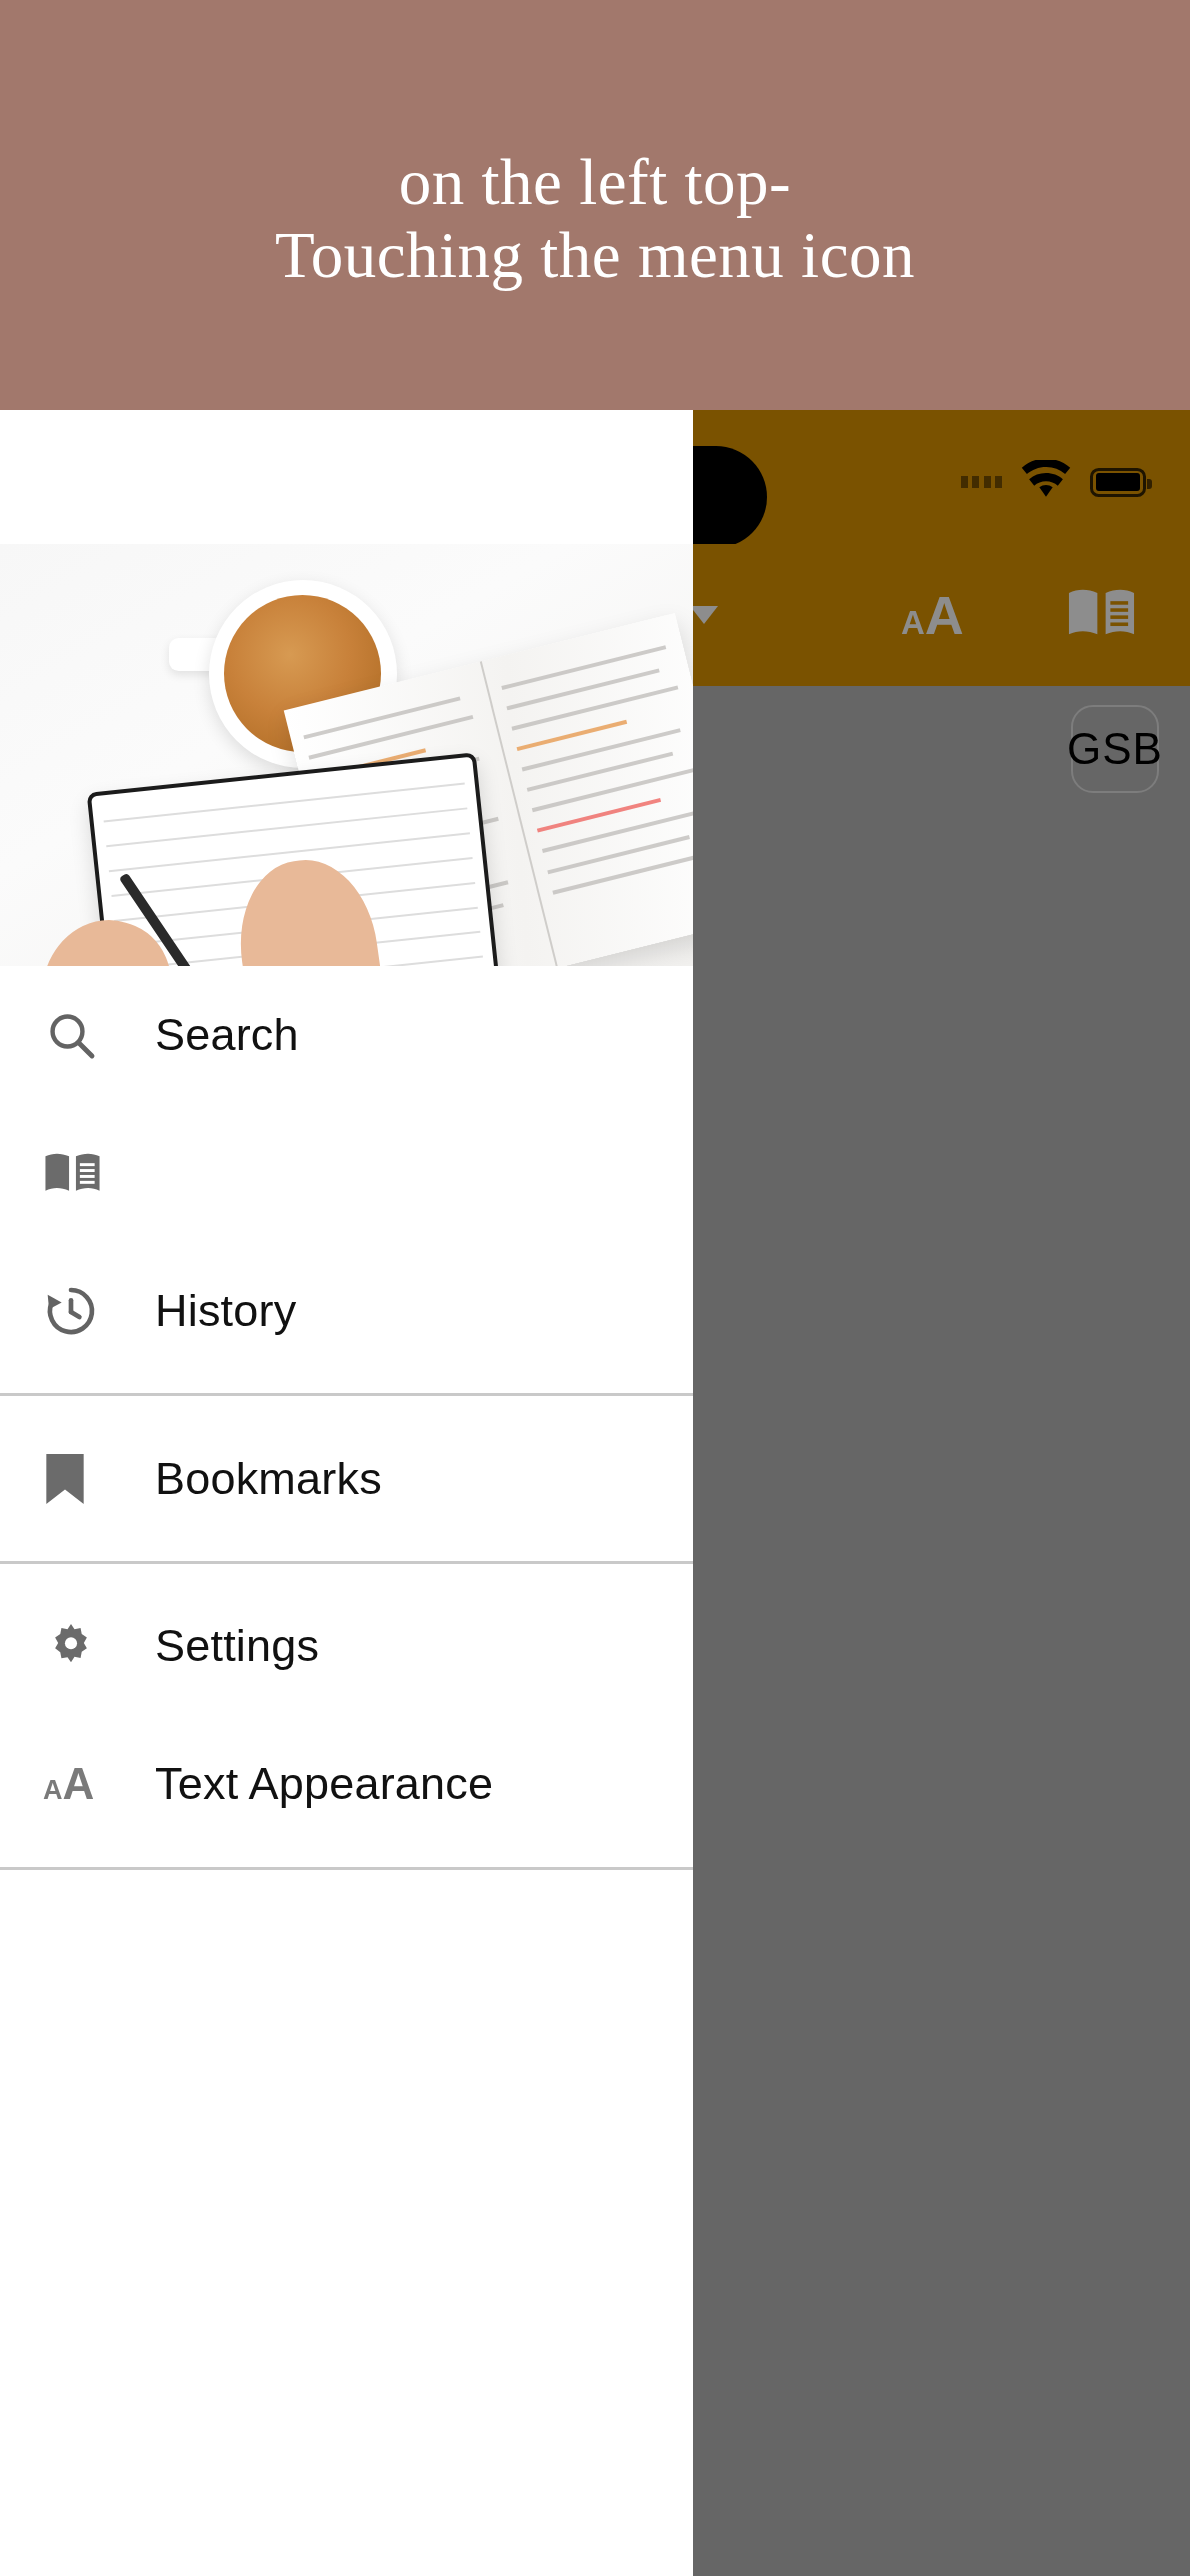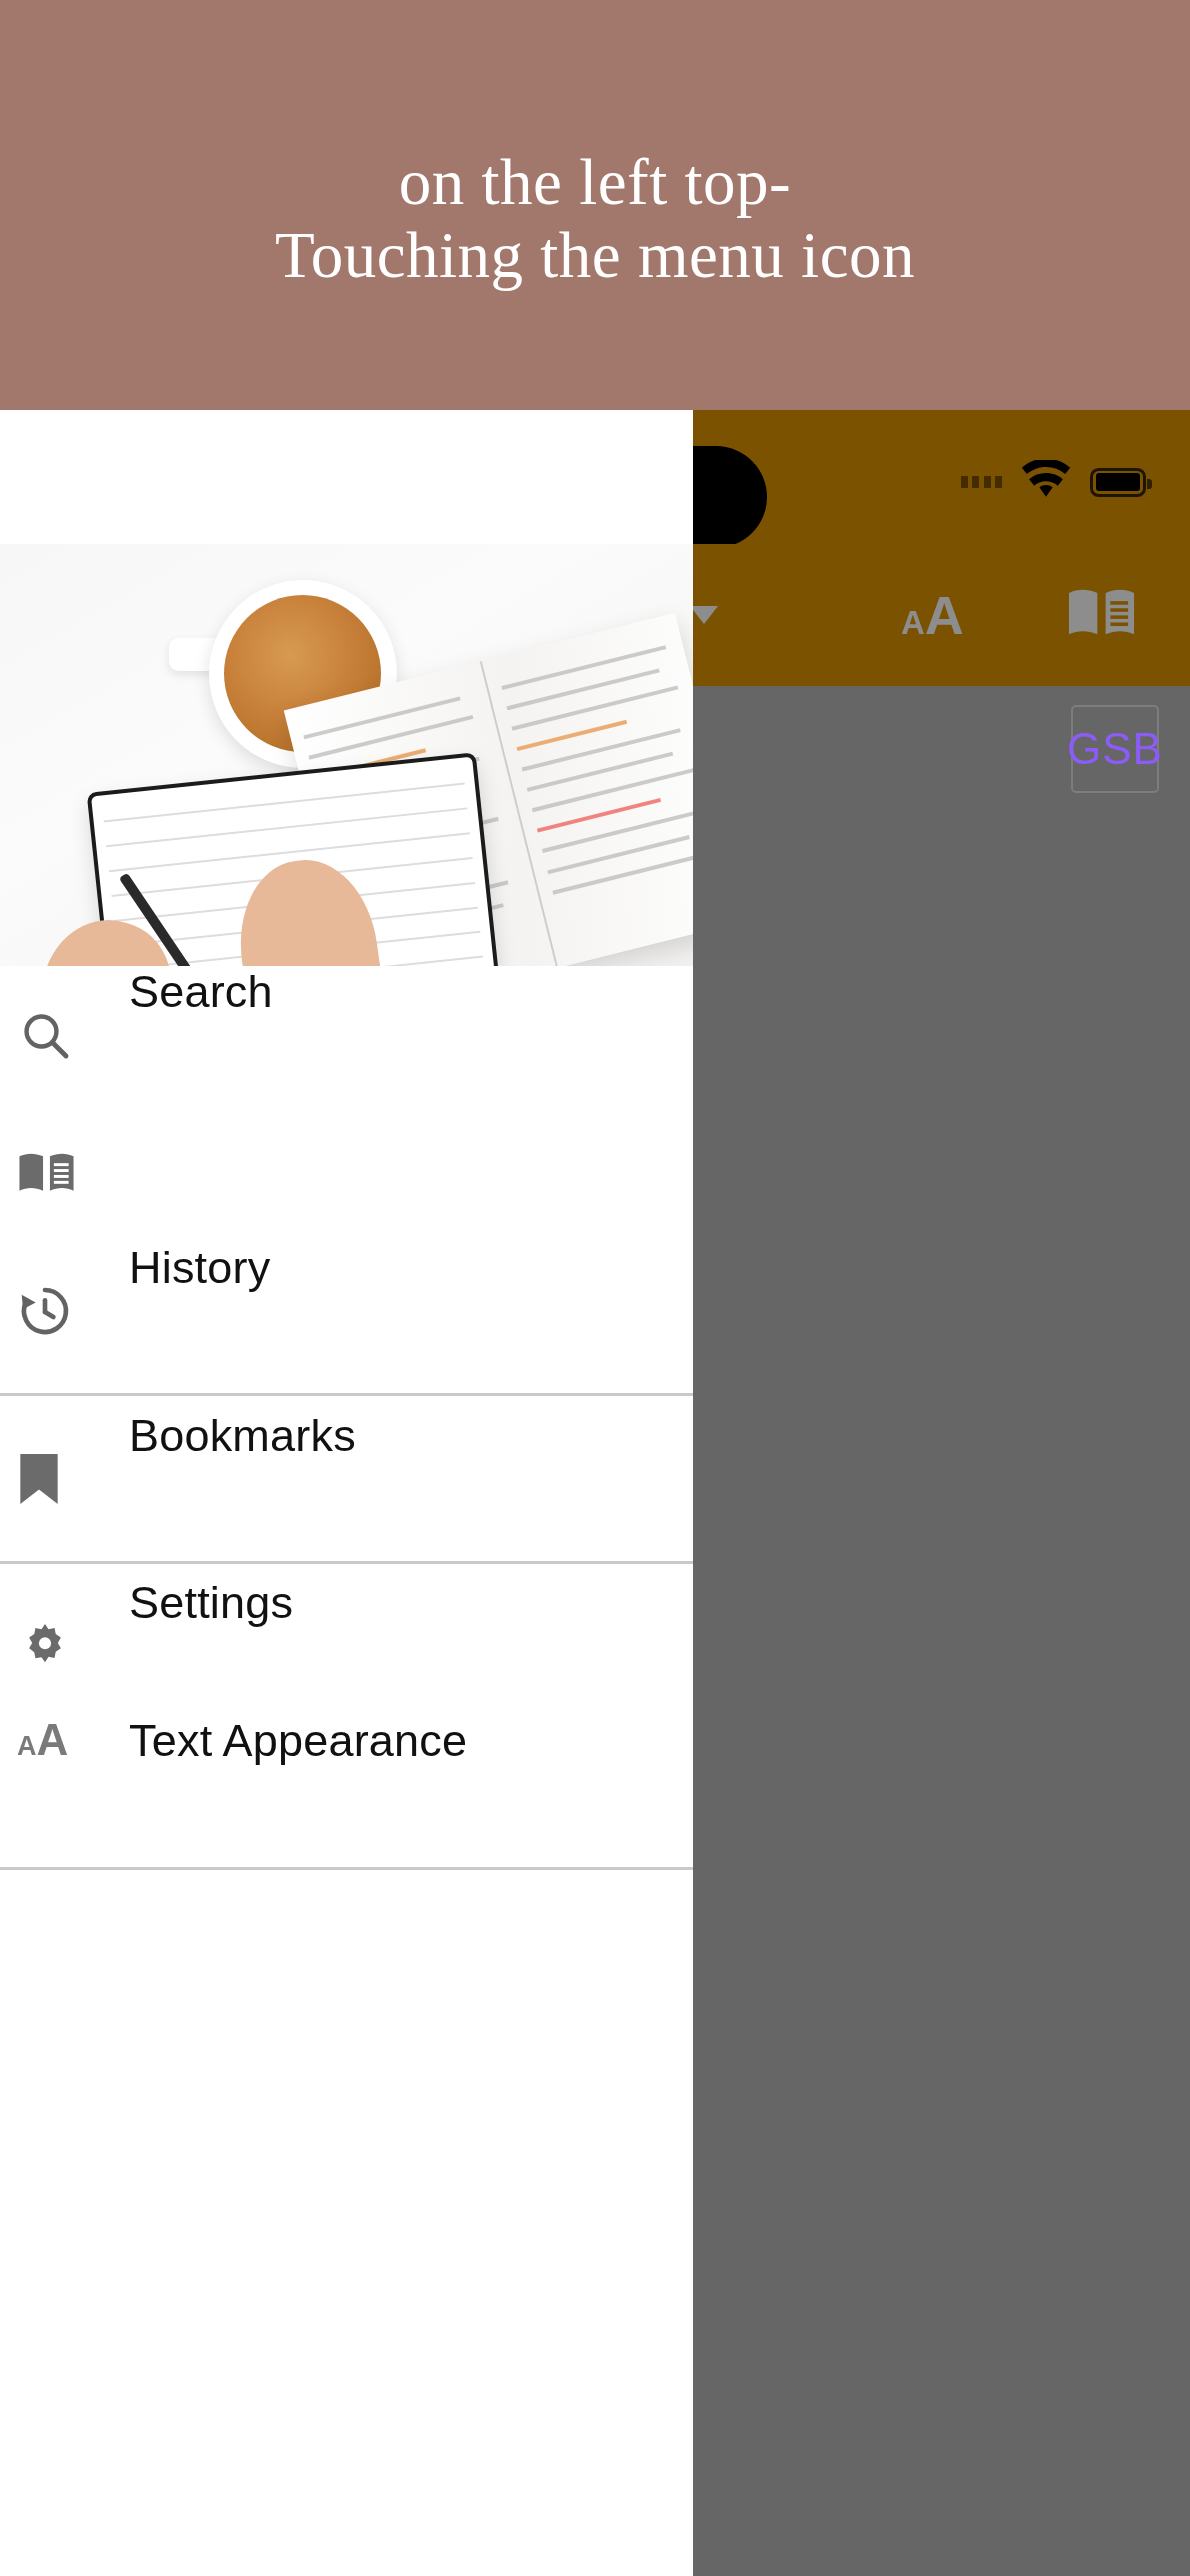--- a/index.html
+++ b/index.html
@@ -184,22 +184,22 @@
     left: 0; top: 0;
     width: 1190px; height: 1890px;
     background: #666666;
   }
   .gsb-badge {
     position: absolute;
     right: 31px;
     top: 19px;
     width: 84px; height: 84px;
     border: 2.9px solid #7d7d7d;
-    border-radius: 5px;
-    color: #8b5cf6;
+    border-radius: 22px;
+    color: #000000;
     font-size: 44px;
     display: flex;
     align-items: center;
     justify-content: center;
     letter-spacing: 1px;
   }
   .verse-head {
     position: absolute;
     left: 58px;
     top: 75px;
@@ -344,21 +344,22 @@
 
   
   .menu {
     position: absolute;
     left: 0; top: 422px;
     width: 693px;
   }
   .menu-item {
     height: 138px;
     display: flex;
-    padding-left: 17px;
+    align-items: center;
+    padding-left: 43px;
     box-sizing: border-box;
   }
   .mi-icon {
     width: 81px;
     display: flex;
     align-items: center;
     justify-content: flex-start;
     flex: 0 0 81px;
   }
   .mi-label {

